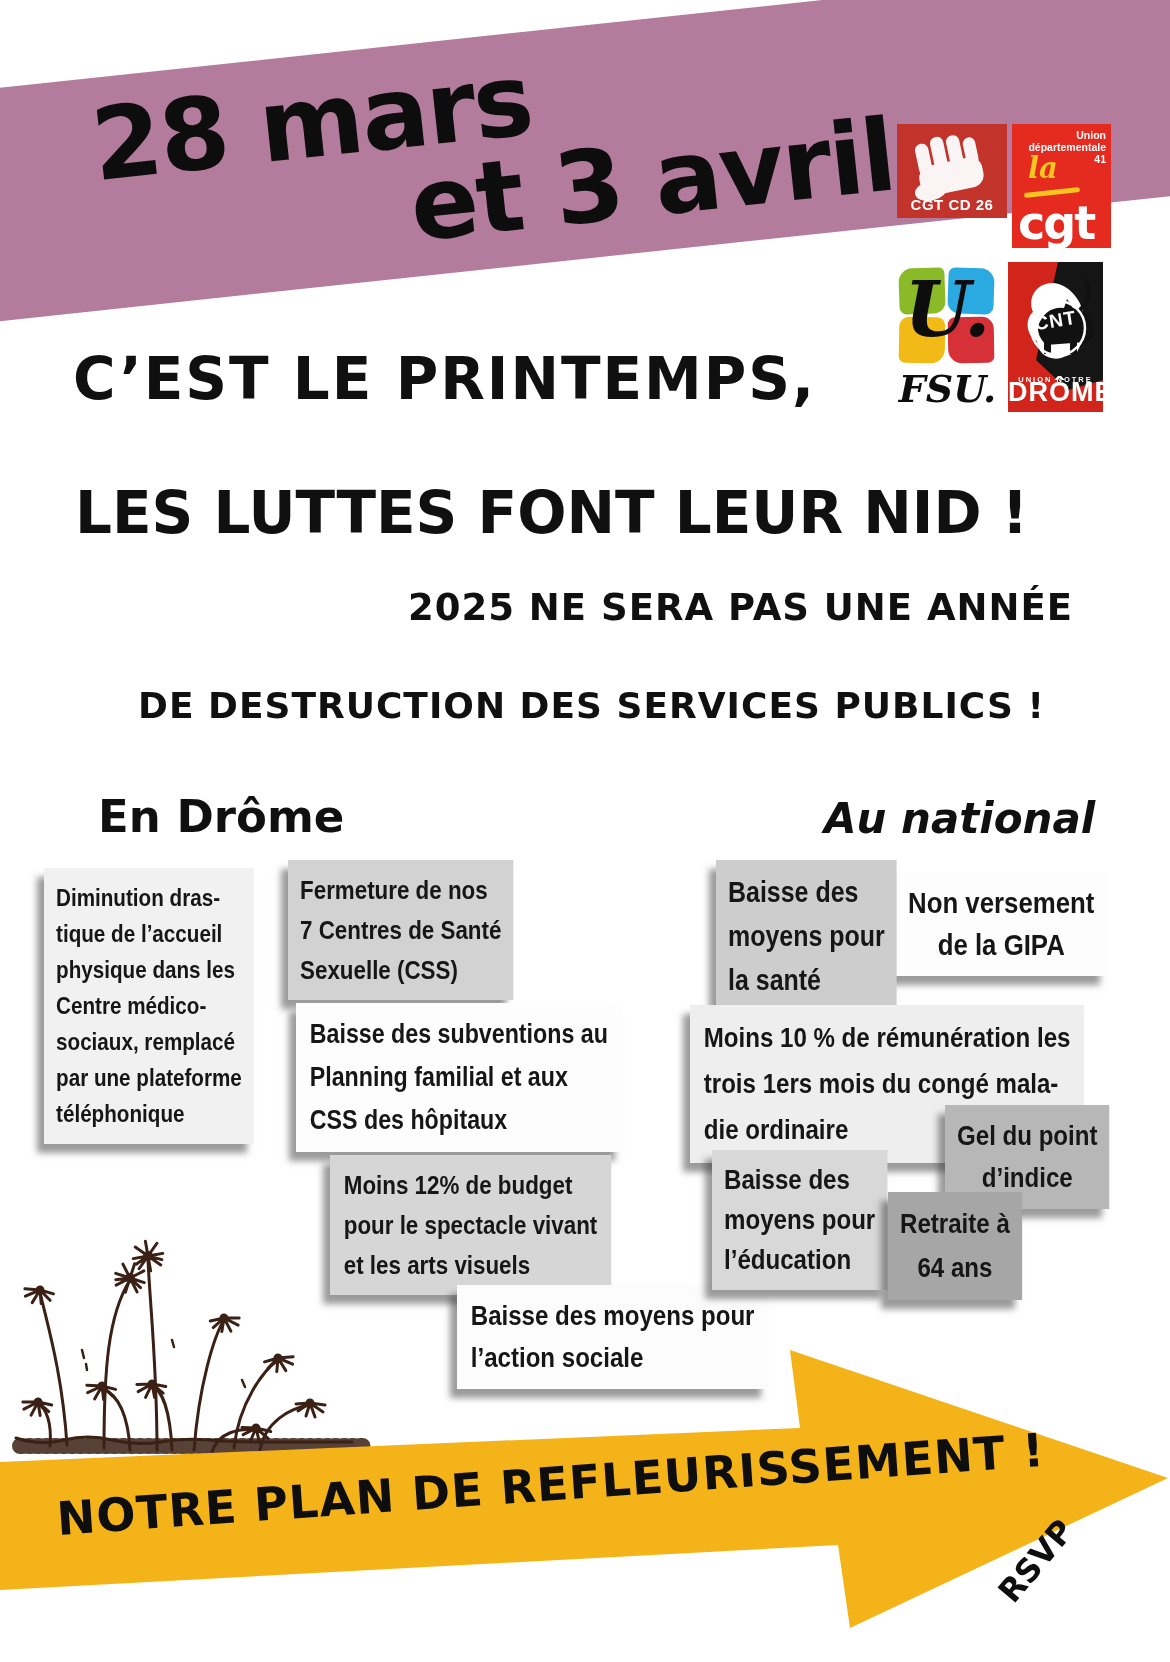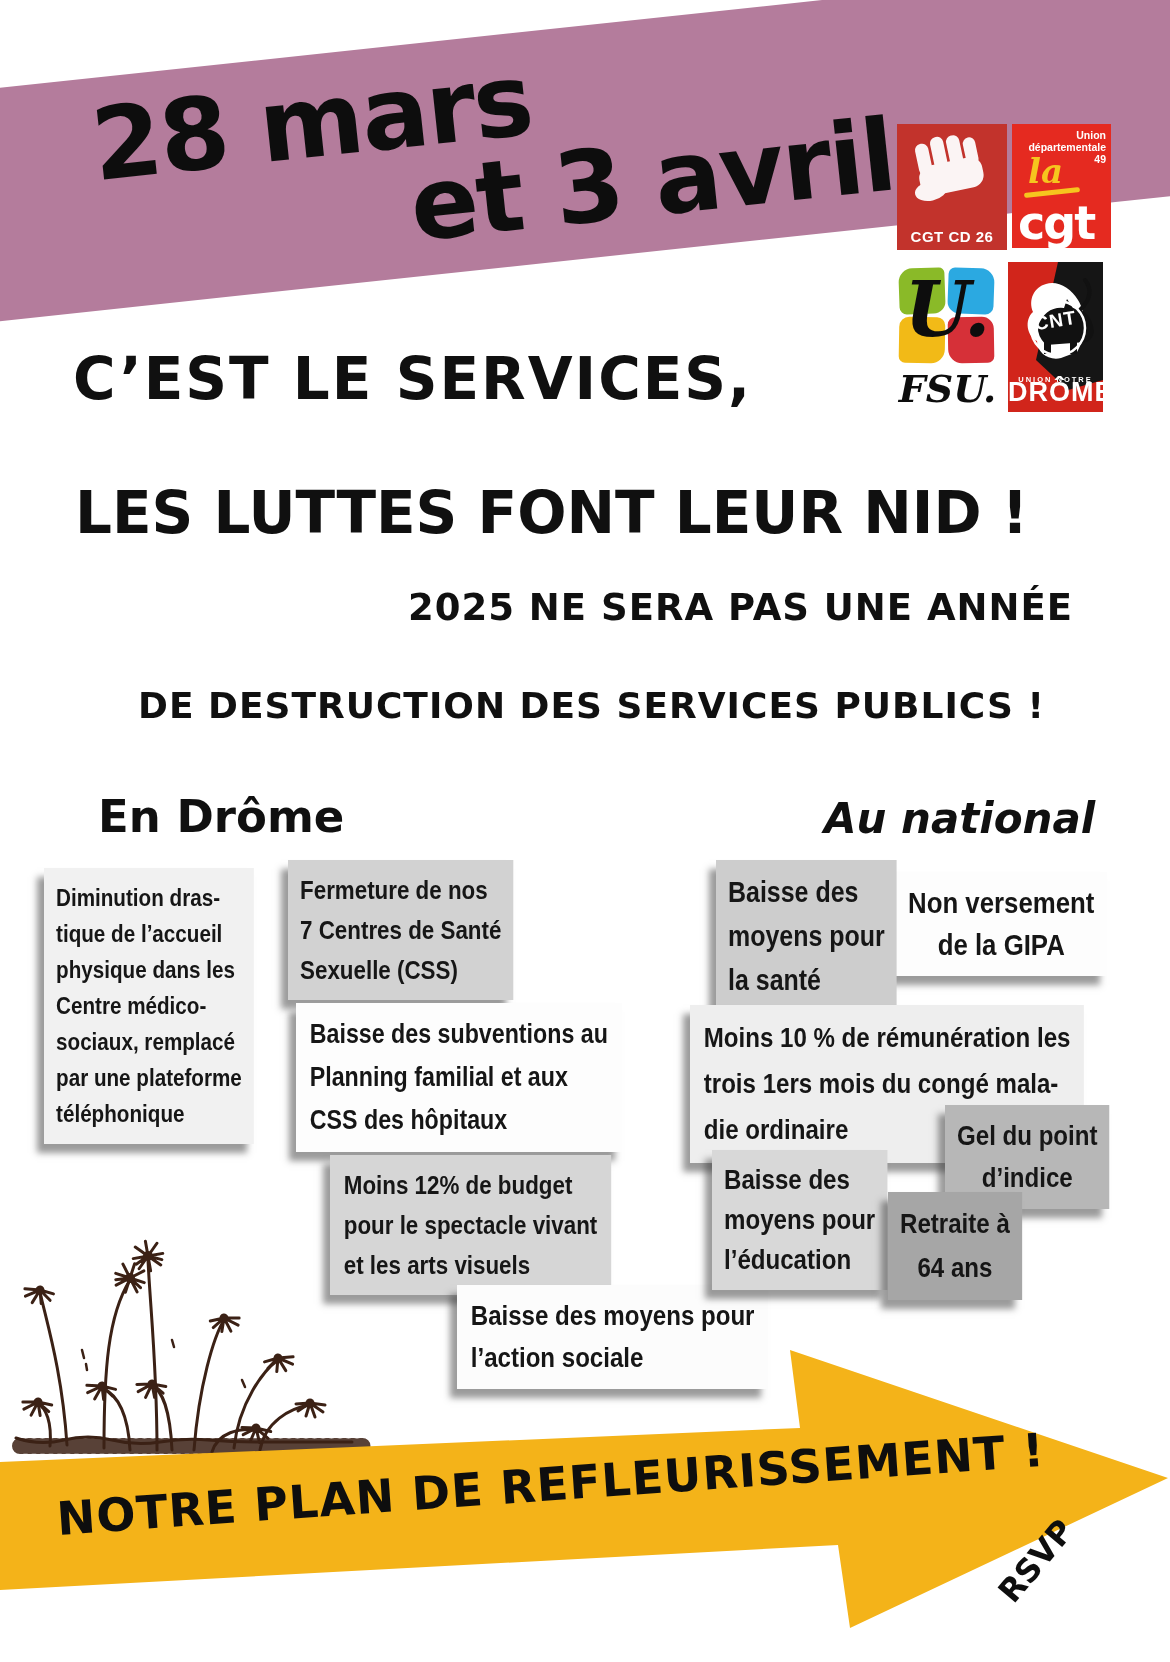--- a/index.html
+++ b/index.html
@@ -15,29 +15,29 @@
     transform:rotate(-6.1deg);
   }
   .banner .date1,.banner .date2{
     position:absolute; font-family:"DejaVu Sans",sans-serif; font-weight:800;
     font-size:100px; letter-spacing:-2px; color:#0d0d0d; line-height:1; white-space:pre;
   }
   .banner .date1{left:210px; top:18px;}
   .banner .date2{left:520px; top:112px;}
   
   .logo{position:absolute; overflow:hidden;}
-  .logo-cgtcd{left:897px; top:124px; width:110px; height:126px; background:var(--cgt-cd26-red,#c2332c);}
+  .logo-cgtcd{left:897px; top:124px; width:110px; height:94px; background:var(--cgt-cd26-red,#c2332c);}
   .logo-cgtcd svg{position:absolute; left:6px; top:2px;}
   .logo-cgtcd .cap{position:absolute; bottom:5px; width:100%; text-align:center;
     color:#fff; font-weight:700; font-size:15px; letter-spacing:.5px;}
   .logo-lacgt{left:1012px; top:124px; width:99px; height:124px; background:var(--cgt-red,#e52a20);}
   .logo-lacgt .corner{position:absolute; top:5px; right:5px; text-align:right;
     color:#fff; font-weight:700; font-size:10.5px; line-height:1.15;}
   .logo-lacgt .la{position:absolute; left:16px; top:30px; font-family:"DejaVu Serif",serif;
-    font-style:italic; font-weight:700; font-size:34px; color:var(--cgt-gold,#f6c51e); line-height:1;}
+    font-style:italic; font-weight:700; font-size:29px; color:var(--cgt-gold,#f6c51e); line-height:1;}
   .logo-lacgt .swash{position:absolute; left:12px; top:66px; width:56px; height:5px;
     background:var(--cgt-gold,#f6c51e); border-radius:3px; transform:rotate(-6deg);}
   .logo-lacgt .cgtword{position:absolute; left:6px; bottom:2px; color:#fff; font-weight:800;
     font-size:46px; letter-spacing:-2px; line-height:1; font-family:"DejaVu Sans",sans-serif;}
   .logo-fsu{left:895px; top:266px; width:105px; height:142px; background:#fff;}
   .fsu-squares{position:absolute; left:4px; top:2px; width:97px; height:95px;}
   .fsu-squares .sq{position:absolute; width:46px; height:46px;}
   .sq1{left:0; top:0;  background:var(--fsu-green,#8aba28); border-radius:30% 12% 26% 16%; transform:rotate(-2deg);}
   .sq2{left:49px; top:0; background:var(--fsu-blue,#2ba9e1); border-radius:14% 30% 18% 26%; transform:rotate(2deg);}
   .sq3{left:0; top:49px; background:var(--fsu-yellow,#f2ba17); border-radius:22% 18% 30% 14%; transform:rotate(1deg);}
@@ -162,21 +162,21 @@
         <ellipse cx="26" cy="62" rx="18" ry="11"></ellipse>
       </g>
     </svg>
     <div class="cap">CGT CD 26</div>
   </div>
 
   <div class="logo logo-lacgt">
     <div class="corner">
       <div>Union</div>
       <div>départementale</div>
-      <div>49</div>
+      <div>41</div>
     </div>
     <div class="la">la</div>
     <div class="swash"></div>
     <div class="cgtword">cgt</div>
   </div>
 
   <div class="logo logo-fsu">
     <div class="fsu-squares">
       <div class="sq sq1"></div>
       <div class="sq sq2"></div>
@@ -195,21 +195,21 @@
       <path d="M30,64 q8,-20 26,-18 l3,-9 6,9 q16,2 20,18 q3,12 -7,16 l-40,3 q-9,-9 -8,-19 z" fill="#111"></path>
       <rect x="36" y="78" width="7" height="14" fill="#111"></rect>
       <rect x="62" y="78" width="7" height="14" fill="#111"></rect>
       <circle cx="50" cy="66" r="27" fill="none" stroke="#ffffff" stroke-width="2.5"></circle>
     </svg>
     <div class="cnt-mono">CNT</div>
     <div class="cnt-l1">UNION NOTRE</div>
     <div class="cnt-l2">DRÔME</div>
   </div>
 
-  <div class="k h1a">C’EST LE SERVICES,</div>
+  <div class="k h1a">C’EST LE PRINTEMPS,</div>
   <div class="k h1b">LES LUTTES FONT LEUR NID !</div>
   <div class="k h2a">2025 NE SERA PAS UNE ANNÉE</div>
   <div class="k h2b">DE DESTRUCTION DES SERVICES PUBLICS !</div>
 
   <div class="k h-drome">En Drôme</div>
   <div class="k h-national">Au national</div>
 
   <div class="note nb1">Diminution dras-
 tique de l’accueil
 physique dans les

